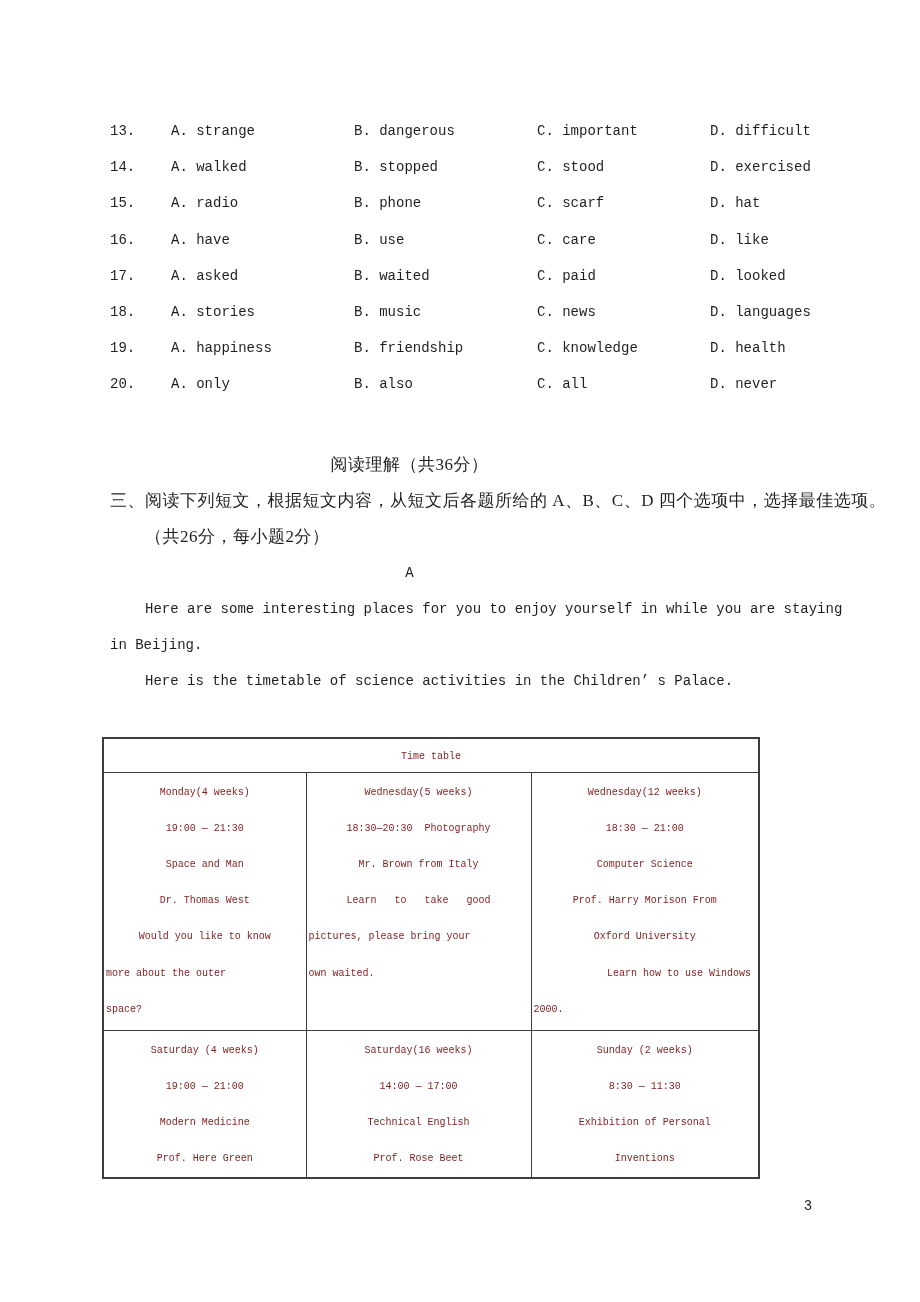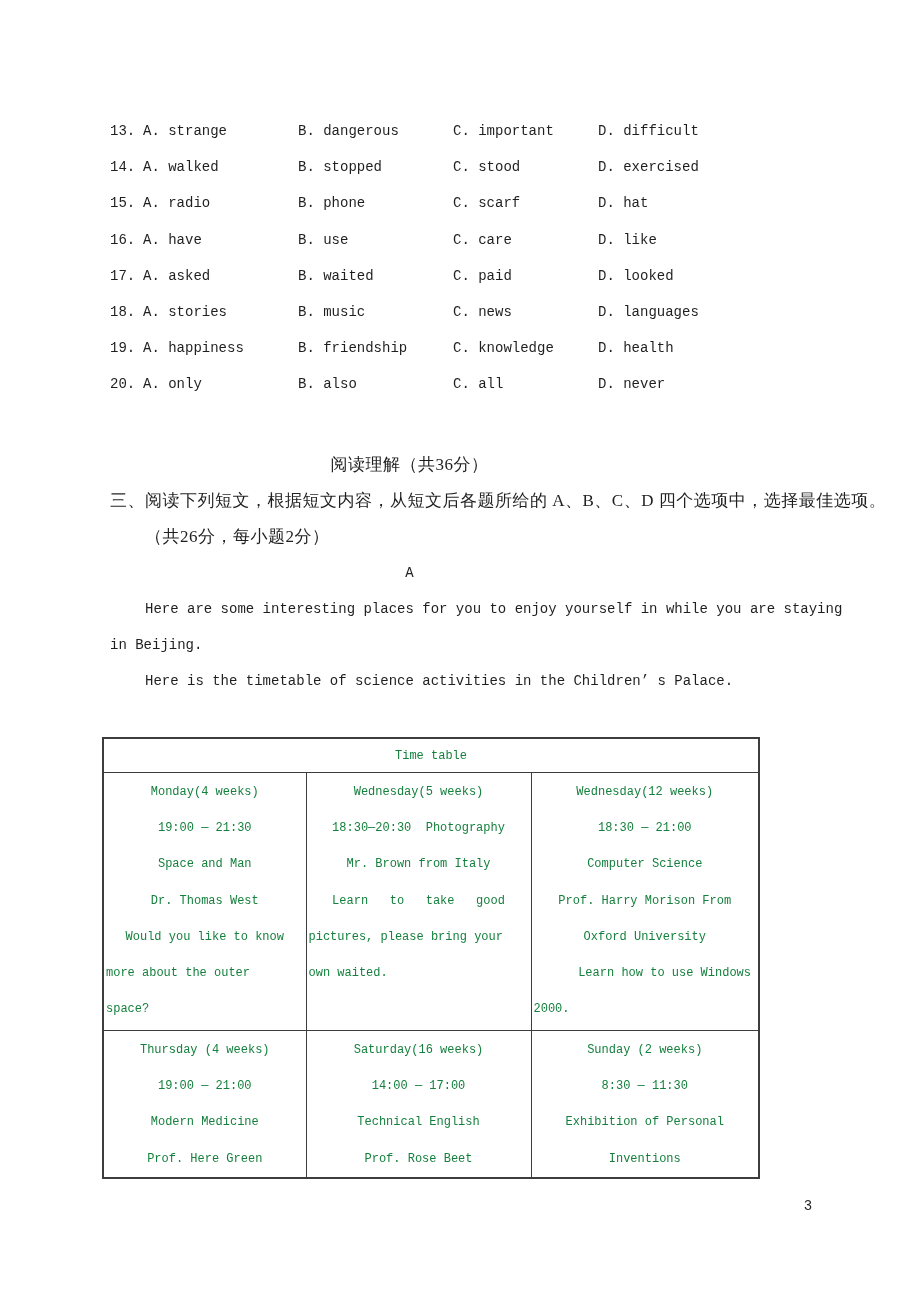--- a/index.html
+++ b/index.html
@@ -13,20 +13,21 @@
   .en{font-family:"Liberation Mono","DejaVu Sans Mono",monospace;font-size:14px;}
   .zh{font-family:"Liberation Serif","DejaVu Serif",serif;font-size:17px;letter-spacing:0.5px;}
 
   
   .options{position:absolute;left:110px;top:113px;width:720px;}
   .q-row{
     display:grid;
     grid-template-columns:33px 155px 155px 145px auto;
     height:36.2px;align-items:center;
     white-space:pre;
+    gap:28px;
   }
 
   
   .midblock{position:absolute;left:0;top:446px;width:819px;}
   .tline{height:36.2px;display:flex;align-items:center;white-space:pre;}
   .tline.ctr{justify-content:center;}
   .tline.ind110{padding-left:110px;}
   .tline.ind145{padding-left:145px;}
 
   
@@ -39,21 +40,21 @@
   }
   table.tt{border:2px solid #3d3d3d;}
   td.hdr{height:32px;}
   .hdr .line{height:32px;}
   tr.r1 td{height:256px;}
   tr.r2 td{height:144px;}
   .line{
     height:36.2px;display:flex;align-items:center;
     white-space:pre;
     font-family:"Liberation Mono","DejaVu Sans Mono",monospace;
-    font-size:12px;color:#15803d;
+    font-size:10px;color:#7f1d1d;
   }
   .line.ctr{justify-content:center;}
   .line.lft{justify-content:flex-start;padding-left:2px;}
   .line.rgt{justify-content:flex-end;padding-right:7px;}
 
   .pagenum{position:absolute;left:796px;top:1198px;width:24px;text-align:center;height:24px;}
 </style>
 </head>
 <body>
 
@@ -164,21 +165,21 @@
           <div class="line ctr">18:30 — 21:00</div>
           <div class="line ctr">Computer Science</div>
           <div class="line ctr">Prof. Harry Morison From</div>
           <div class="line ctr">Oxford University</div>
           <div class="line rgt">Learn how to use Windows</div>
           <div class="line lft">2000.</div>
         </td>
       </tr>
       <tr class="r2">
         <td>
-          <div class="line ctr">Thursday (4 weeks)</div>
+          <div class="line ctr">Saturday (4 weeks)</div>
           <div class="line ctr">19:00 — 21:00</div>
           <div class="line ctr">Modern Medicine</div>
           <div class="line ctr">Prof. Here Green</div>
         </td>
         <td>
           <div class="line ctr">Saturday(16 weeks)</div>
           <div class="line ctr">14:00 — 17:00</div>
           <div class="line ctr">Technical English</div>
           <div class="line ctr">Prof. Rose Beet</div>
         </td>

